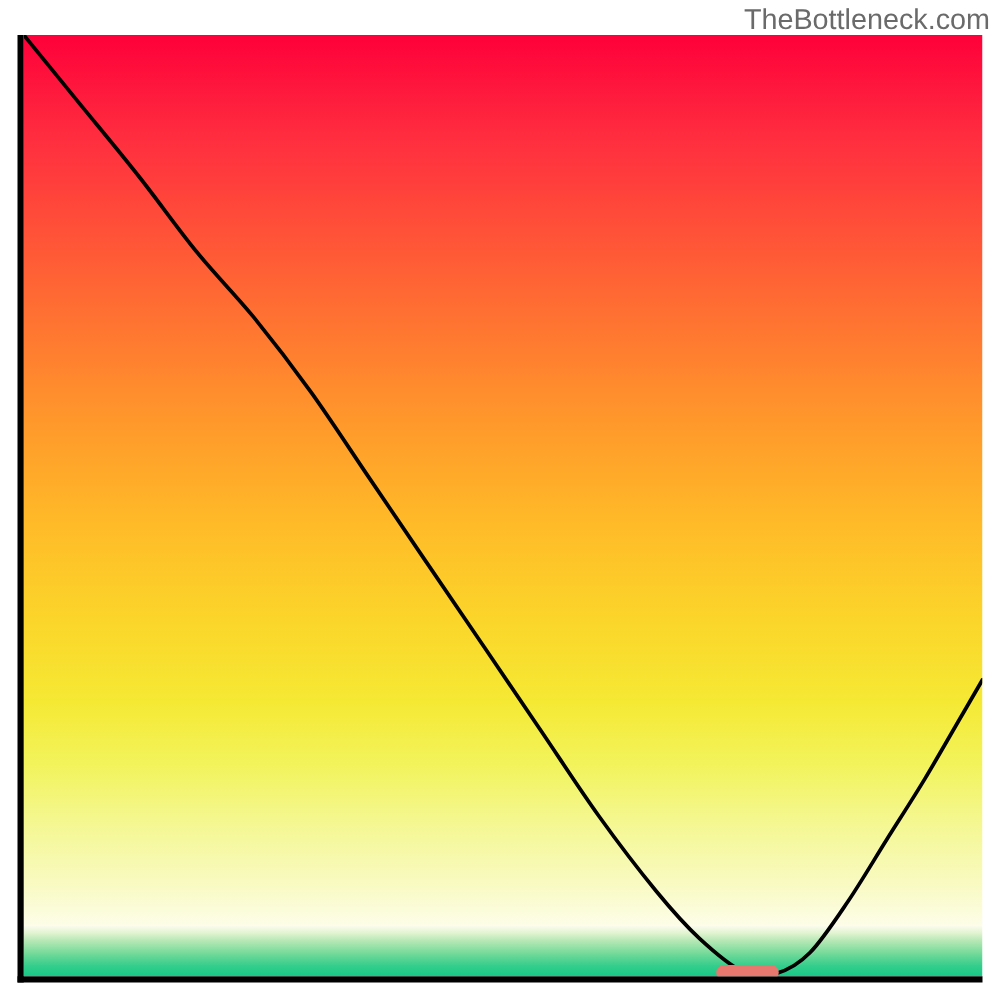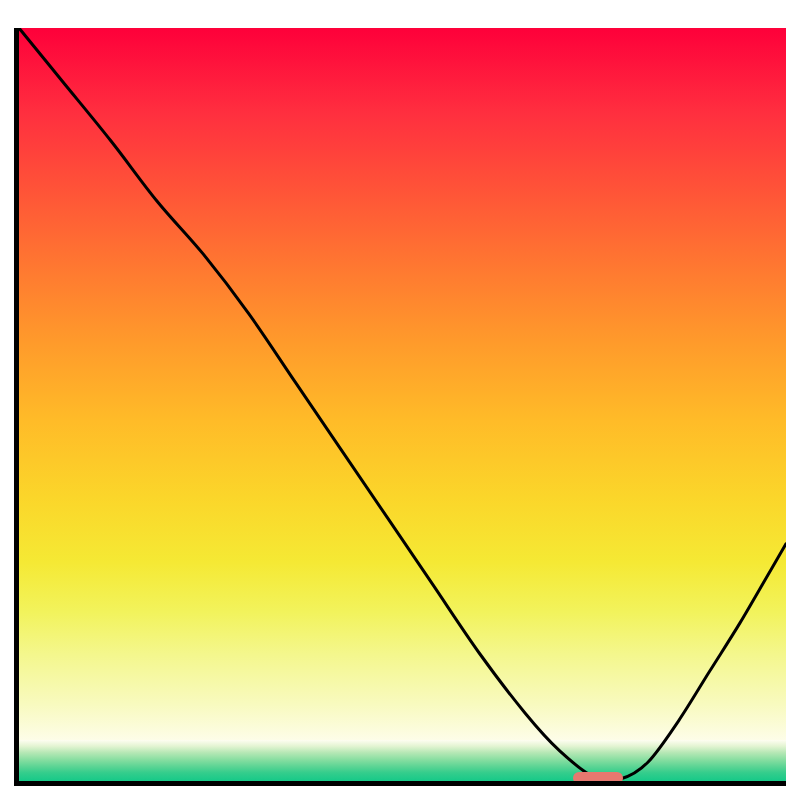--- a/index.html
+++ b/index.html
@@ -87,20 +87,21 @@
     position: absolute;
     background: #e7786f;
     border-radius: 999px;
   }
 </style>
 </head>
 <body>
 
 <div class="container">
 
+  <div class="watermark">TheBottleneck.com</div>
 
   <div class="plot-frame">
     <div class="gradient-bg">
       <div class="gradient-top"></div>
       <div class="gradient-bottom"></div>
     </div>
 
     <svg class="curve-svg" viewBox="0 0 767 753" preserveAspectRatio="none">
       <path id="curve-path" fill="none" stroke="#000000" stroke-width="3" stroke-linejoin="round" stroke-linecap="round" d="M 0.0 0.0 C 7.7 9.4, 30.7 37.7, 46.0 56.5 C 61.4 75.3, 76.7 93.5, 92.0 113.0 C 107.4 132.4, 122.7 154.4, 138.1 173.2 C 153.4 192.0, 168.7 207.1, 184.1 225.9 C 199.4 244.7, 214.8 264.8, 230.1 286.1 C 245.4 307.5, 260.8 331.3, 276.1 353.9 C 291.5 376.5, 306.8 399.1, 322.1 421.7 C 337.5 444.3, 352.8 466.9, 368.2 489.4 C 383.5 512.0, 398.8 534.6, 414.2 557.2 C 429.5 579.8, 444.9 603.7, 460.2 625.0 C 475.5 646.3, 492.8 668.9, 506.2 685.2 C 519.6 701.5, 529.2 712.2, 540.7 722.9 C 552.2 733.5, 565.0 744.6, 575.3 749.2 C 585.5 753.9, 593.1 753.3, 602.1 750.7 C 611.0 748.2, 619.4 743.8, 628.9 734.2 C 638.5 724.5, 649.4 707.8, 659.6 692.8 C 669.8 677.7, 680.1 660.1, 690.3 643.8 C 700.5 627.5, 710.8 611.8, 721.0 594.9 C 731.2 577.9, 744.0 555.3, 751.7 542.2 C 759.3 529.0, 764.4 520.2, 767.0 515.8"></path>
     </svg>

